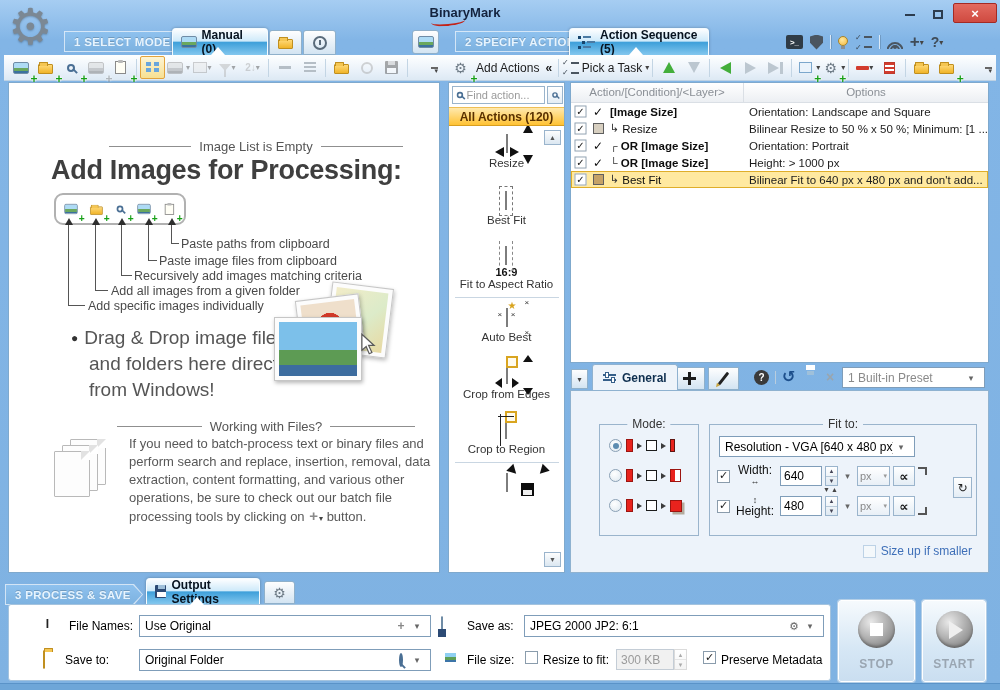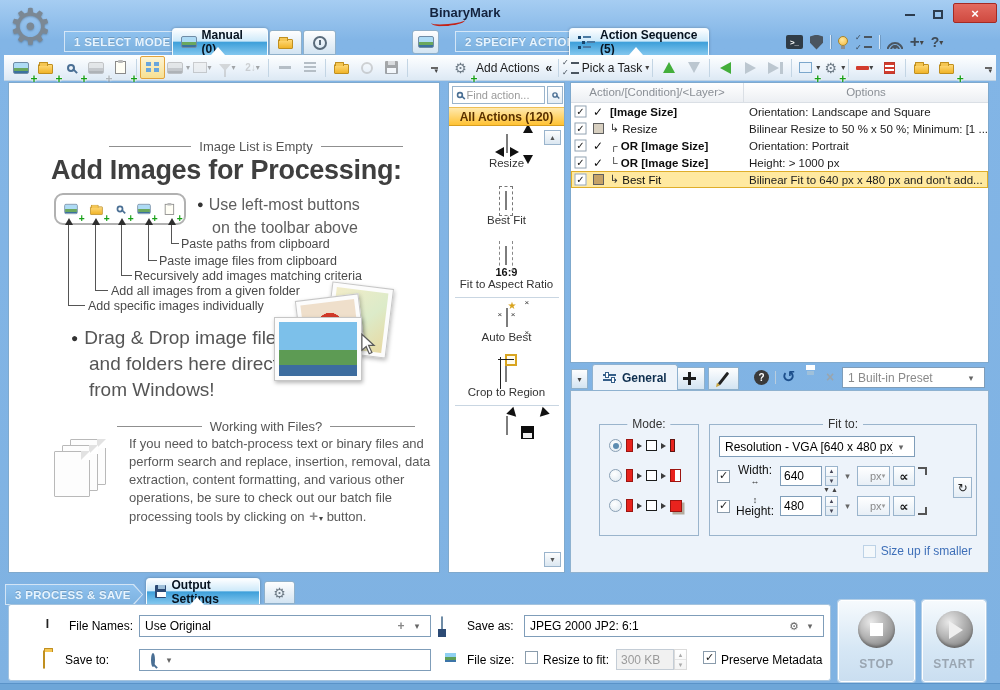--- a/index.html
+++ b/index.html
@@ -295,21 +295,21 @@
   .m-v2 { width:11px; height:13px; border:1px solid #9c1510; background:linear-gradient(90deg,#e8231d 0 50%,#fff 50%); }
   .m-v3 { width:12px; height:12px; background:#e8231d; border:1px solid #9c1510; box-shadow:2.5px 2.5px 0 #b3ab9d; }
   #grp-fit { left:138px; top:33px; width:268px; height:112px; }
   #res-combo { left:9px; top:11px; width:196px; height:21px; }
   .fitrow { position:absolute; left:7px; display:flex; align-items:center; gap:3px; height:22px; }
   #fit-w { top:40px; } #fit-h { top:70px; }
   .dimlbl { width:44px; text-align:center; font-size:12px; color:#111; line-height:11px; }
   .dimlbl .g { font-size:9px; color:#333; display:block; }
   .dimin { width:42px; height:20px; border:1px solid #7f9db9; font-size:12px; padding:1px 3px; outline:none; }
   .px-combo { width:33px; height:20px; border:1px solid #9ab4cc; background:linear-gradient(#fff,#e8eff6);
-    display:flex; align-items:center; font-size:11px; color:#8a8a8a; padding:0 12px; }
+    display:flex; align-items:center; font-size:11px; color:#8a8a8a; padding:0 2px; }
   .px-combo i { font-size:7px; margin-left:auto; color:#999; }
   .prop-btn { width:22px; height:20px; border:1px solid #9ab4cc; background:linear-gradient(#fff,#e4edf5);
     display:flex; align-items:center; justify-content:center; font-size:13px; font-weight:bold; color:#111; }
   .corner-t { width:9px; height:8px; border-top:2px solid #555; border-right:2px solid #555; margin-bottom:10px; }
   .corner-b { width:9px; height:8px; border-bottom:2px solid #555; border-right:2px solid #555; margin-top:10px; }
   #chain { position:absolute; left:243px; top:52px; width:19px; height:21px; border:1px solid #9ab4cc;
     background:linear-gradient(#fff,#e4edf5); display:flex; align-items:center; justify-content:center;
     font-size:12px; color:#222; z-index:2; }
   #spin-mid { position:absolute; left:113px; top:61px; font-size:7px; color:#444; letter-spacing:1px; }
   #size-up { position:absolute; right:16px; top:153px; display:flex; align-items:center; gap:5px;
@@ -626,24 +626,20 @@
         </span>
       <span class="ico-wrap">
           <span class="thumb-ico"></span>
           <span class="plus-badge">+</span>
         </span>
       <span class="ico-wrap">
           <span class="clip-ico"></span>
           <span class="plus-badge">+</span>
         </span>
     </div>
-    <div id="lp-tip1">
-      <span class="bullet">●</span><span>Use left-most buttons</span><br>
-      <span class="l2">on the toolbar above</span>
-    </div>
     <i class="elbow" id="el1"></i>
     <i class="elbow" id="el2"></i>
     <i class="elbow" id="el3"></i>
     <i class="elbow" id="el4"></i>
     <i class="elbow" id="el5"></i>
     <div class="callout" id="co1">Paste paths from clipboard</div>
     <div class="callout" id="co2">Paste image files from clipboard</div>
     <div class="callout" id="co3">Recursively add images matching criteria</div>
     <div class="callout" id="co4">Add all images from a given folder</div>
     <div class="callout" id="co5">Add specific images individually</div>
@@ -708,20 +704,27 @@
         <span class="aspect-badge">16:9</span>
         <span class="ap-label" style="margin-top:0">Fit to Aspect Ratio</span>
       </div>
       <div class="ap-sep"></div>
       <div class="ap-item">
         <span class="aw"><span class="athumb"></span>
           <i class="crop-x" style="left:-8px;top:2px">×</i><i class="crop-x" style="right:-8px;top:2px">×</i>
           <i class="crop-x" style="left:19px;top:-10px">×</i><i class="crop-x" style="left:19px;bottom:-10px">×</i>
           <i class="star">★</i></span>
         <span class="ap-label">Auto Best</span>
+      </div>
+      <div class="ap-item" style="margin-top:14px">
+        <span class="aw"><span class="athumb"></span>
+          <i class="ar u" style="border-bottom-width:7px"></i><i class="ar d" style="border-top-width:7px"></i>
+          <i class="ar l" style="border-right-width:7px"></i><i class="ar r" style="border-left-width:7px"></i>
+          <i class="badge-frame"></i></span>
+        <span class="ap-label">Crop from Edges</span>
       </div>
       <div class="ap-item" style="margin-top:12px">
         <span class="aw axes"><span class="athumb"></span>
           <i class="badge-frame"></i></span>
         <span class="ap-label">Crop to Region</span>
       </div>
       <div class="ap-sep"></div>
       <div class="ap-item">
         <span class="aw"><span class="athumb"></span>
           <i class="ar u" style="left:2px;transform:rotate(135deg);top:-8px"></i>
@@ -909,20 +912,21 @@
     <span class="abs rn-ico" style="left:34px;top:15px"></span>
     <span class="ob-lbl" style="left:60px;top:14px">File Names:</span>
     <div class="combo" style="left:130px;top:10px;width:292px;height:22px">
       <span class="sp">Use Original</span>
       <span class="cbtn" style="font-size:12px;color:#888;font-weight:bold">+</span>
       <span class="cbtn">▾</span>
     </div>
     <span class="abs folder-ico" style="left:34px;top:46px"></span>
     <span class="ob-lbl" style="left:56px;top:48px">Save to:</span>
     <div class="combo" style="left:130px;top:44px;width:292px;height:22px">
+      <span class="sp">Original Folder</span>
       <span class="cbtn"><span class="mag-ico" style="transform:scale(.7)"></span></span>
       <span class="cbtn">▾</span>
     </div>
     <span class="abs saveas-ico" style="left:430px;top:12px"><span class="t"></span><span class="f"></span></span>
     <span class="ob-lbl" style="left:458px;top:14px">Save as:</span>
     <div class="combo" style="left:515px;top:10px;width:300px;height:22px">
       <span class="sp">JPEG 2000 JP2: 6:1</span>
       <span class="cbtn gear-glyph" style="font-size:11px">⚙</span>
       <span class="cbtn">▾</span>
     </div>

